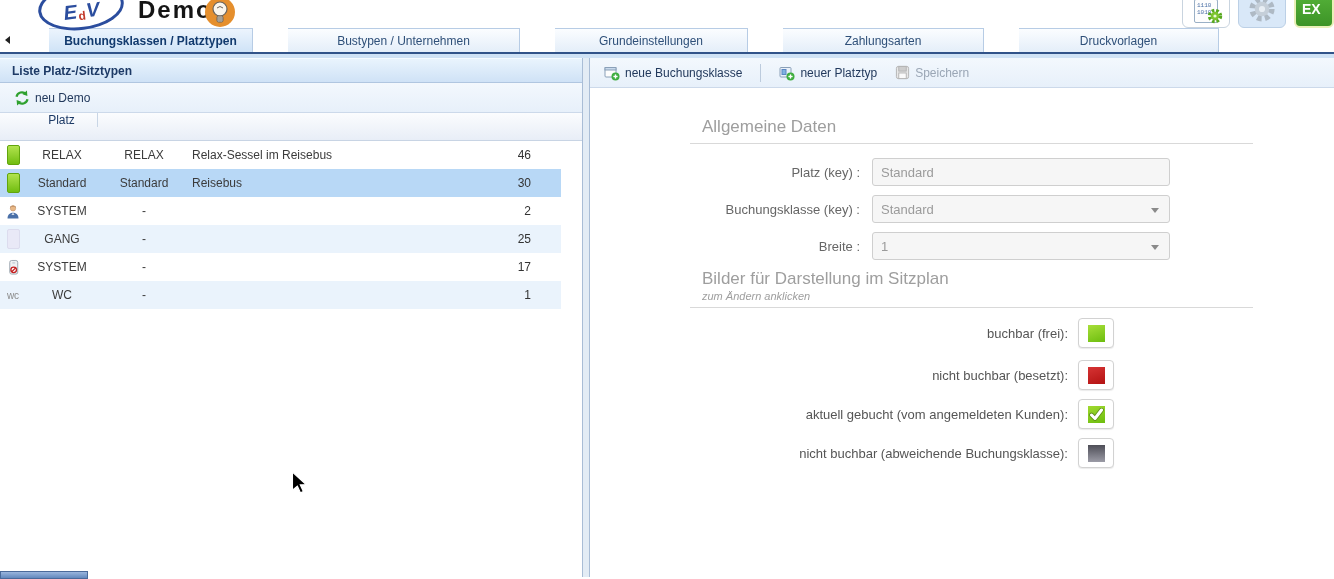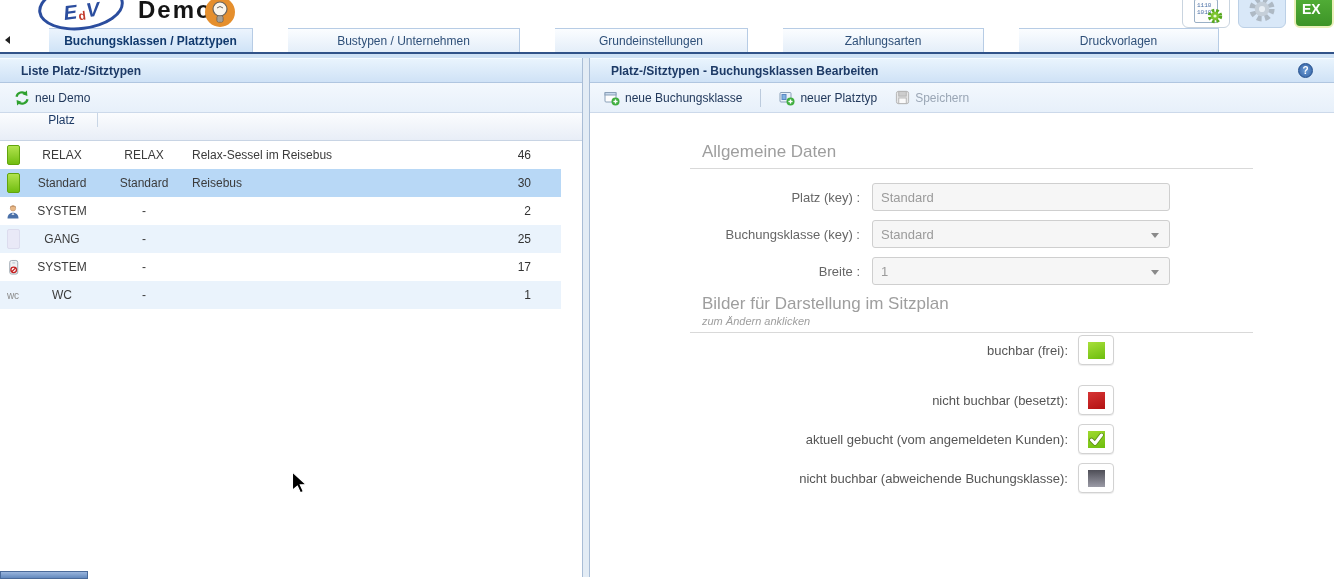--- a/index.html
+++ b/index.html
@@ -44,21 +44,21 @@
 
   
   .main { position:relative; height:523px; background:#cfe2f5; padding-top:4px; display:flex; }
   .panel { background:#fff; display:flex; flex-direction:column; }
   .panel-left { width:582px; }
   .splitter { width:8px; background:#e3ecf5; border-left:1px solid #a9bdd6; border-right:1px solid #a9bdd6; }
   .panel-right { width:744px; }
 
   .panel-title { height:25px; background:linear-gradient(#e9f4fd,#cfe2f6);
     border-top:1px solid #f6fbff; border-bottom:1px solid #b0c6e0;
-    display:flex; align-items:center; padding:0 21px; font-size:12px; font-weight:bold; color:#1d3a66; }
+    display:flex; align-items:center; padding:0 12px; font-size:12px; font-weight:bold; color:#1d3a66; }
   .panel-title .sp { flex:1; }
   .help-icon { width:15px; height:15px; border-radius:50%; background:radial-gradient(#6f9fd8,#2e5c9e);
     color:#fff; font-size:10px; font-weight:bold; display:flex; align-items:center; justify-content:center;
     border:1px solid #24508d; }
   .ptoolbar { height:30px; background:linear-gradient(#f3f8fd,#e7f0fa); border-bottom:1px solid #ccd9ea;
     display:flex; align-items:center; padding:0 8px; gap:6px; }
   .toolbtn { display:flex; align-items:center; gap:5px; font-size:12px; color:#22395c;
     padding:3px 6px; border-radius:3px; cursor:default; }
   .toolbtn.disabled { color:#9aa6b5; }
   .tsep { width:1px; height:18px; background:#bccbdd; margin:0 6px; }
@@ -267,25 +267,20 @@
         <div class="tc-platz">WC</div>
         <div class="tc-klasse">-</div>
         <div class="tc-desc"></div>
         <div class="tc-count">1</div>
       </div>
     </div>
 
     <div class="splitter"></div>
 
     <div class="panel panel-right">
-      <div class="panel-title">
-        <span>Platz-/Sitztypen - Buchungsklassen Bearbeiten</span>
-        <span class="sp"></span>
-        <span class="help-icon">?</span>
-      </div>
       <div class="ptoolbar">
         <div class="toolbtn">
           <svg width="16" height="16" viewBox="0 0 16 16">
             <rect x="1" y="2.5" width="11" height="9.5" rx="1" fill="#fdfdfd" stroke="#8aa0b8"></rect>
             <rect x="1" y="2.5" width="11" height="2.5" fill="#c8d9ec" stroke="#8aa0b8"></rect>
             <circle cx="11.5" cy="11.5" r="4" fill="#3fae3f"></circle>
             <line x1="11.5" y1="9.4" x2="11.5" y2="13.6" stroke="#fff" stroke-width="1.4"></line>
             <line x1="9.4" y1="11.5" x2="13.6" y2="11.5" stroke="#fff" stroke-width="1.4"></line>
           </svg>
           <span>neue Buchungsklasse</span>
@@ -331,21 +326,21 @@
           <div class="fselect">
             <span>1</span>
             <span class="arr"></span>
           </div>
         </div>
 
         <div class="sec-h" style="top:181px">Bilder für Darstellung im Sitzplan</div>
         <div class="sec-sub" style="top:202px">zum Ändern anklicken</div>
         <div class="sec-line" style="top:219px"></div>
 
-        <div class="irow" style="top:222px">
+        <div class="irow" style="top:230px">
           <div class="ilabel">buchbar (frei):</div>
           <div class="swatch-btn">
             <span class="sw green"></span>
           </div>
         </div>
         <div class="irow" style="top:272px">
           <div class="ilabel">nicht buchbar (besetzt):</div>
           <div class="swatch-btn">
             <span class="sw red"></span>
           </div>

